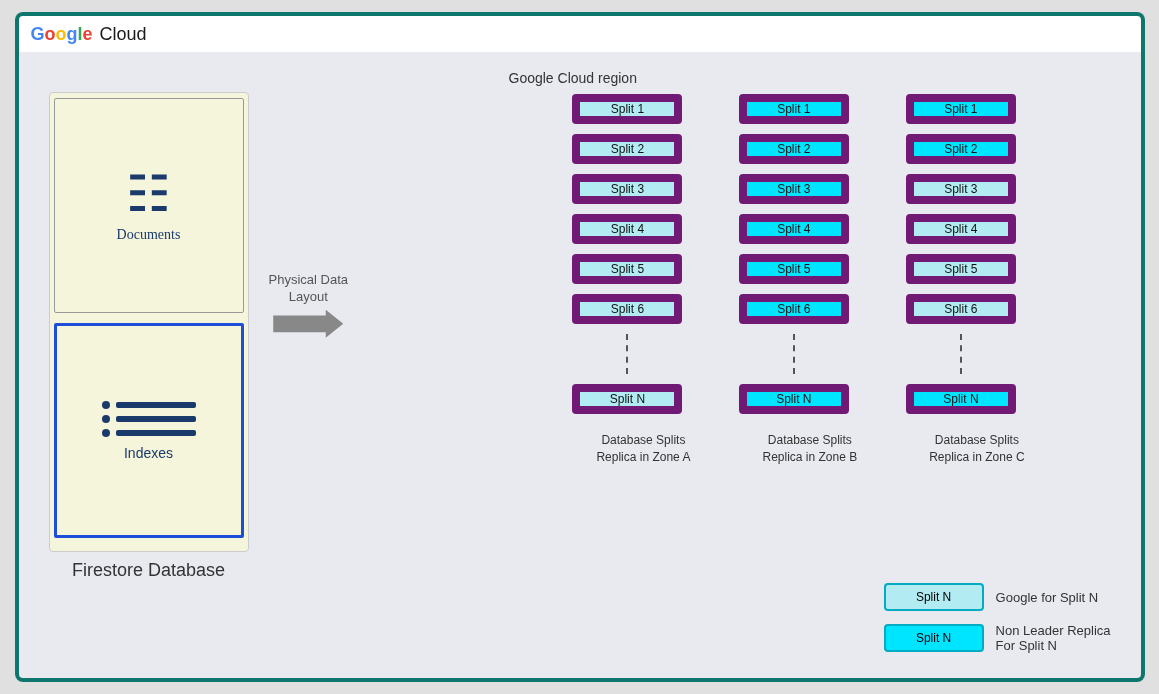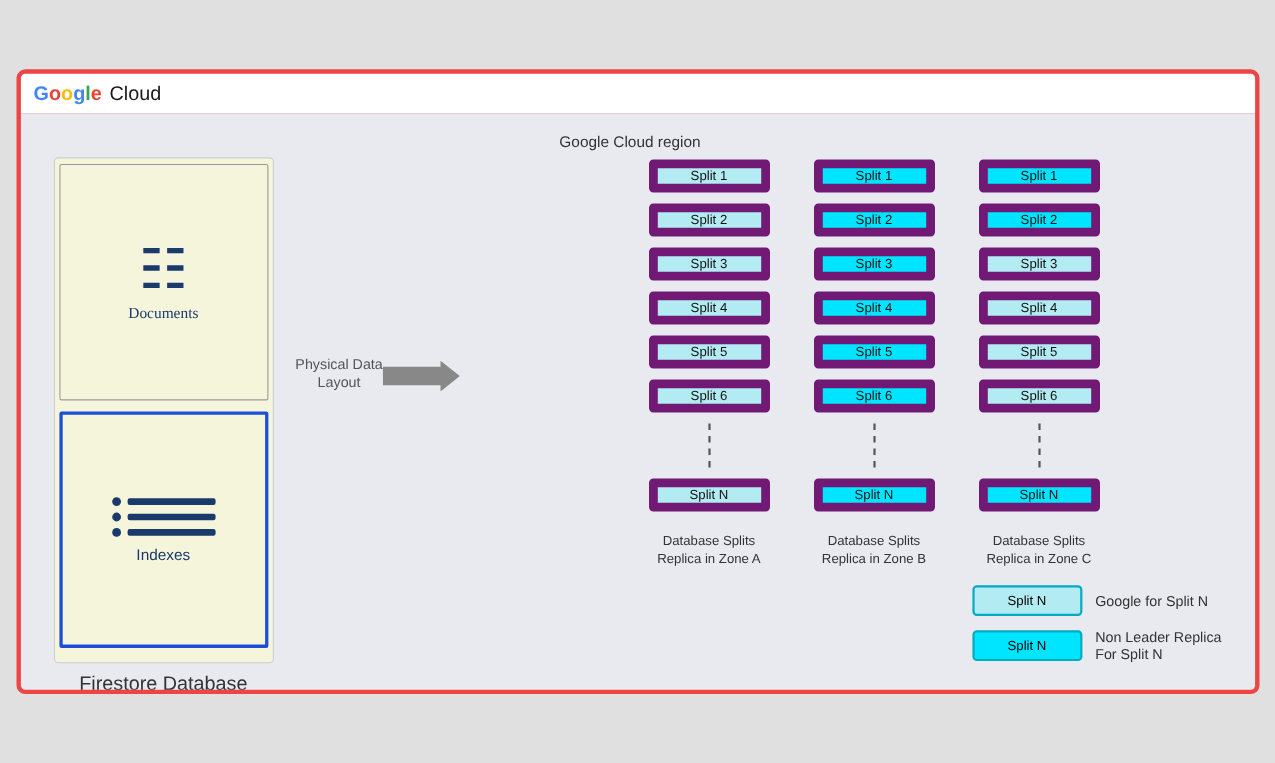--- a/index.html
+++ b/index.html
@@ -6,22 +6,22 @@
     body {
       background: #e0e0e0;
       font-family: Arial, sans-serif;
       display: flex;
       justify-content: center;
       align-items: center;
       min-height: 100vh;
     }
     .outer-frame {
       width: 1130px;
-      height: 568px;
-      background: #ef4444;
+      height: 670px;
+      background: #0f766e;
       border-radius: 8px;
       padding: 4px;
       position: relative;
     }
     .header-bar {
       height: 36px;
       background: white;
       border-radius: 4px 4px 0 0;
       display: flex;
       align-items: center;
@@ -128,21 +128,21 @@
       margin-top: 8px;
       font-size: 18px;
       color: #333;
     }
     
     .arrow-container {
       position: absolute;
       left: 250px;
       top: 220px;
       display: flex;
-      flex-direction: row;
+      flex-direction: column;
       align-items: center;
     }
     .arrow-label {
       font-size: 13px;
       color: #555;
       text-align: center;
       margin-bottom: 4px;
       line-height: 1.3;
     }
     .arrow-shape {
@@ -191,20 +191,21 @@
       height: 40px;
       border-left: 2px dashed #555;
       margin-bottom: 10px;
     }
     .zone-label {
       font-size: 12px;
       color: #333;
       text-align: center;
       line-height: 1.4;
       margin-top: 8px;
+      margin-left: 32px;
     }
     
     .legend-area {
       position: absolute;
       bottom: 25px;
       right: 30px;
       display: flex;
       flex-direction: column;
       gap: 12px;
     }

